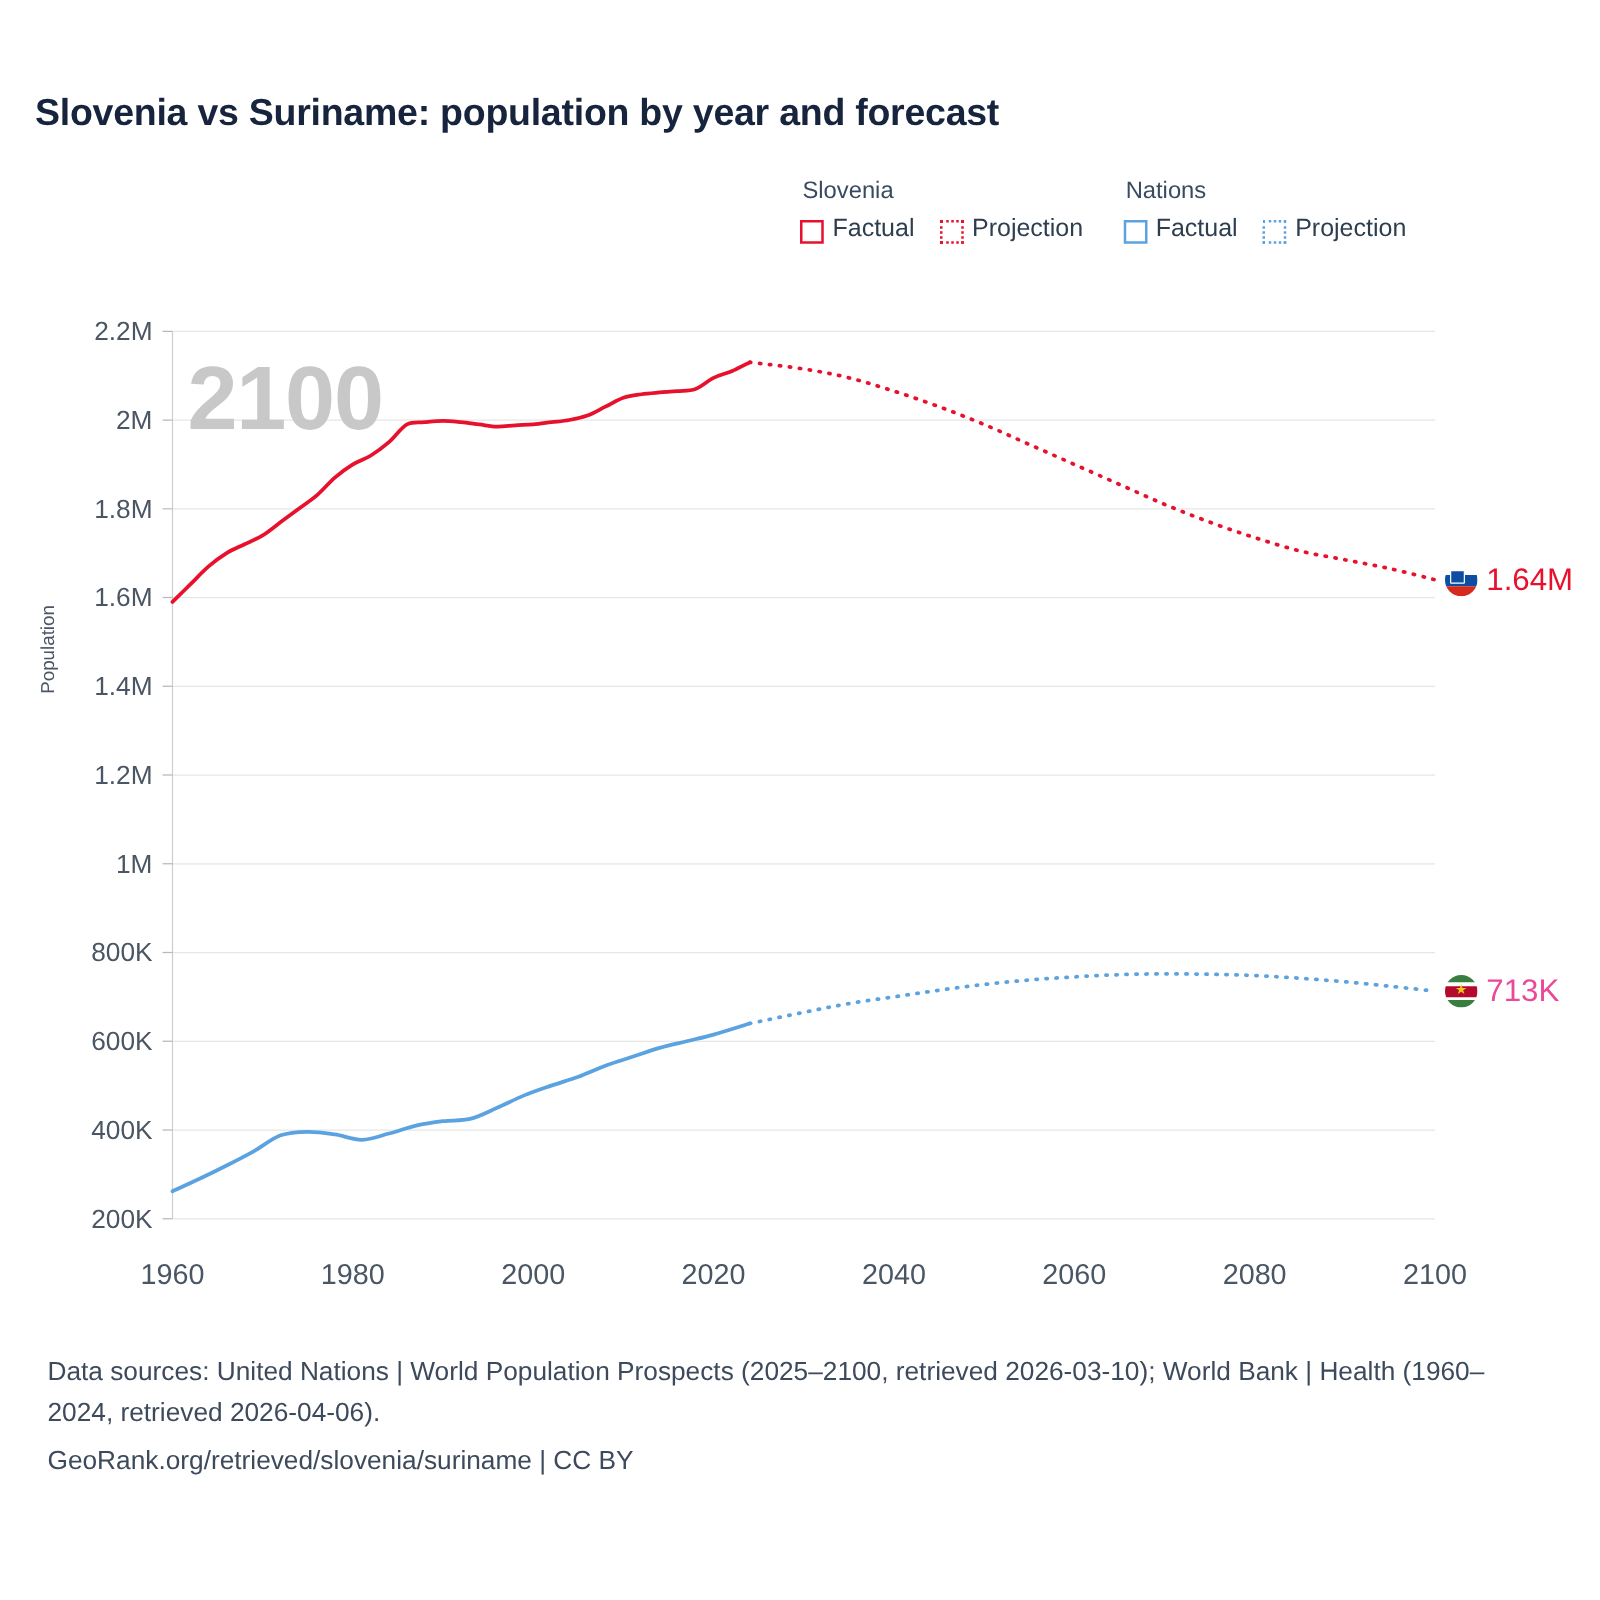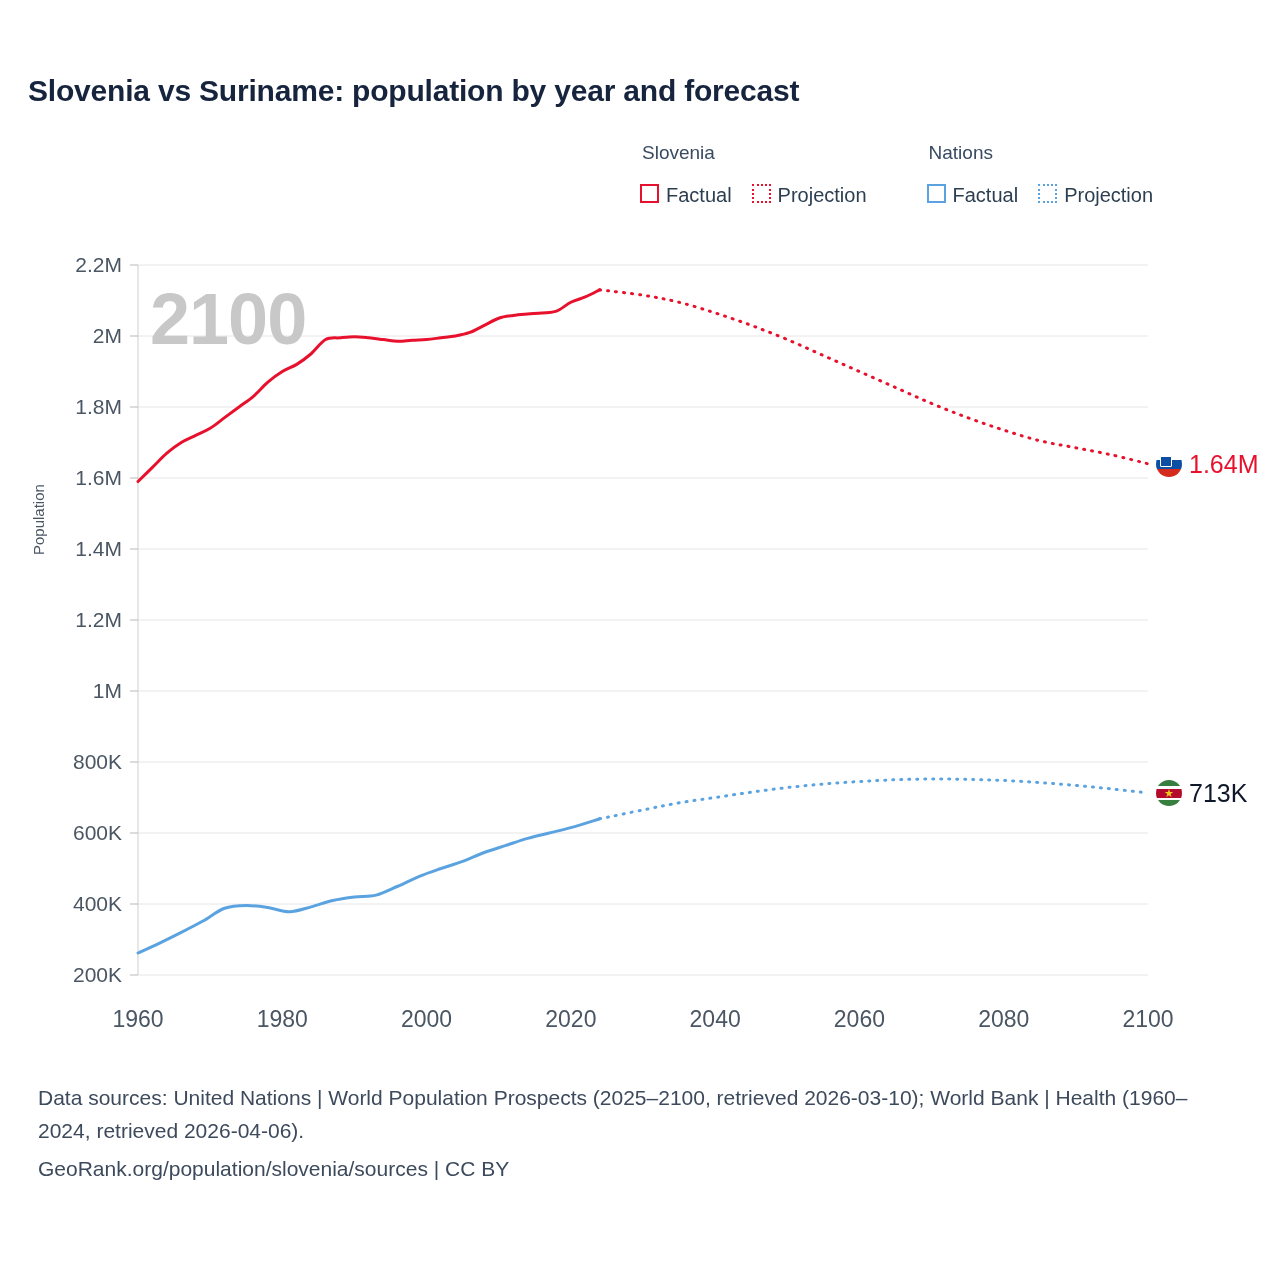--- a/index.html
+++ b/index.html
@@ -29,43 +29,42 @@
     color: #16243d;
     letter-spacing: -0.2px;
   }
 
   
   .legend {
     position: absolute;
     left: 640px;
     top: 142px;
     display: flex;
-    gap: 60px;
+    gap: 32px;
     align-items: flex-start;
   }
   .legend-group {
     display: flex;
     flex-direction: column;
   }
   .legend-title {
     font-size: 19px;
     color: #394b61;
     margin-bottom: 8px;
     padding-left: 2px;
   }
   .legend-items {
     display: flex;
     gap: 20px;
     align-items: center;
   }
   .legend-item {
     display: flex;
-    align-items: flex-start;
+    align-items: flex-end;
     gap: 7px;
-    margin-top: 12px;
   }
   .legend-swatch {
     width: 19px;
     height: 19px;
     box-sizing: border-box;
     background: #fff;
   }
   .sw-solid-red   { border: 2px solid #e8112d; }
   .sw-dot-red     { border: 2px dotted #e8112d; }
   .sw-solid-blue  { border: 2px solid #5ba3e0; }
@@ -132,21 +131,21 @@
   .flag-sr .g2 { position:absolute; left:0; top:23%; width:100%; height:10%; background:#fff; }
   .flag-sr .g3 { position:absolute; left:0; top:33%; width:100%; height:34%; background:#b40a2d; }
   .flag-sr .g4 { position:absolute; left:0; top:67%; width:100%; height:10%; background:#fff; }
   .flag-sr .g5 { position:absolute; left:0; top:77%; width:100%; height:23%; background:#377e3f; }
   .flag-sr .star {
     position:absolute; left:50%; top:50%; transform:translate(-50%,-50%);
     color:#ecc81d; font-size:11px; line-height:11px;
   }
   .end-value { font-size: 25px; }
   .val-red  { color: #e8112d; }
-  .val-blue { color: #0f172a; }
+  .val-blue { color: #ec4899; }
 
   
   .footer {
     position: absolute;
     left: 38px;
     top: 1082px;
     width: 1200px;
     font-size: 21px;
     color: #3d4a5c;
     line-height: 1.55;
@@ -268,16 +267,16 @@
         <span class="g3"></span>
         <span class="g4"></span>
         <span class="g5"></span>
       <span class="star">★</span>
     </span>
     <span class="end-value val-blue">713K</span>
   </div>
 
   <div class="footer">
     <div class="line1">Data sources: United Nations | World Population Prospects (2025–2100, retrieved 2026-03-10); World Bank | Health (1960–2024, retrieved 2026-04-06).</div>
-    <div class="line2">GeoRank.org/population/slovenia/sources | CC BY</div>
+    <div class="line2">GeoRank.org/retrieved/slovenia/suriname | CC BY</div>
   </div>
 
 </div>
 
 </body></html>

